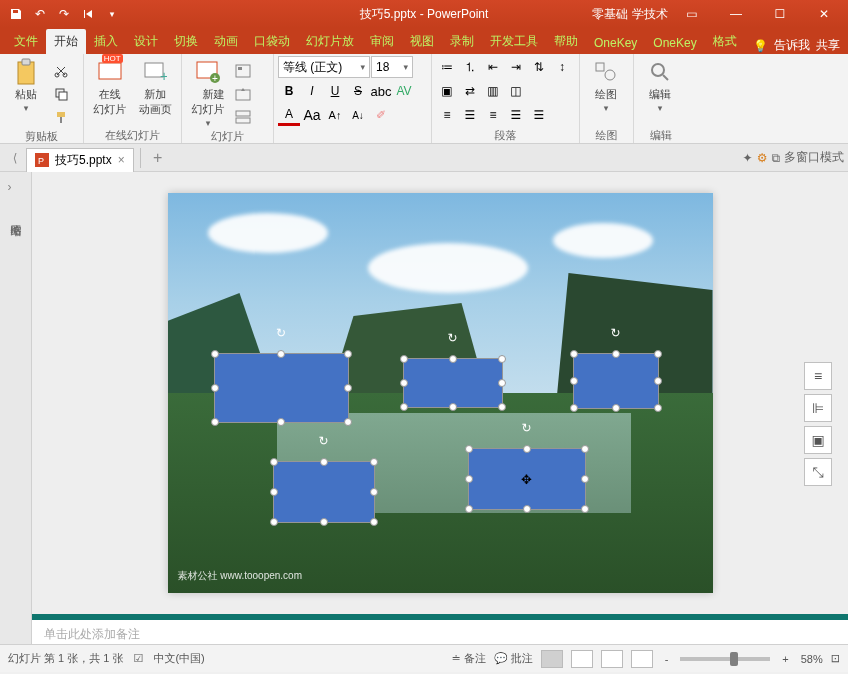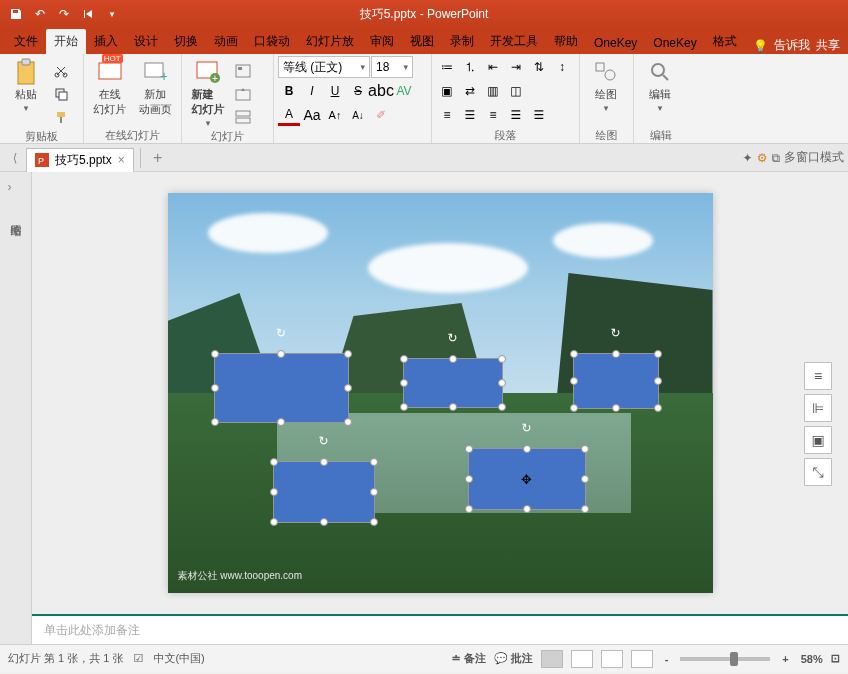--- a/index.html
+++ b/index.html
@@ -6,21 +6,21 @@
 body { width: 848px; height: 674px; background: #f0f0f0; overflow: hidden; font-size: 12px; }
 
 .titlebar { height: 28px; background: linear-gradient(#d24625,#c43e1c); display: flex; align-items: center; color: #fff; position: relative; }
 .qat { display: flex; align-items: center; gap: 4px; padding-left: 6px; }
 .qat-btn { width: 20px; height: 20px; display: flex; align-items: center; justify-content: center; color: #fff; cursor: pointer; }
 .title-text { position: absolute; left: 50%; transform: translateX(-50%); font-size: 12px; }
 .win-right { margin-left: auto; display: flex; align-items: center; gap: 4px; padding-right: 4px; font-size: 12px; }
 .win-btn { width: 40px; height: 28px; display: flex; align-items: center; justify-content: center; cursor: pointer; color: #fff; }
 
 .tabs { height: 26px; background: #c43e1c; display: flex; align-items: flex-end; padding-left: 6px; }
-.tab { padding: 4px 8px; color: #000000; font-size: 12px; cursor: pointer; }
+.tab { padding: 4px 8px; color: #bef264; font-size: 12px; cursor: pointer; }
 .tab.active { background: #f3f3f3; color: #333; border-radius: 2px 2px 0 0; }
 .tab-right { margin-left: auto; display: flex; align-items: center; padding-right: 8px; gap: 6px; }
 .tab-right span { color: #fff; font-size: 12px; }
 
 .ribbon { height: 90px; background: #f3f3f3; border-bottom: 1px solid #d0d0d0; display: flex; }
 .rgroup { border-right: 1px solid #d8d8d8; display: flex; flex-direction: column; padding: 2px 4px 0 4px; position: relative; }
 .rgroup-content { flex: 1; display: flex; align-items: flex-start; gap: 2px; }
 .rgroup-label { text-align: center; font-size: 11px; color: #666; padding: 1px 0; height: 16px; }
 .rbtn-lg { width: 44px; display: flex; flex-direction: column; align-items: center; gap: 1px; cursor: pointer; padding-top: 2px; font-size: 11px; color: #444; }
 .icon-box { width: 28px; height: 28px; display: flex; align-items: center; justify-content: center; }
@@ -54,24 +54,24 @@
 
 .shape { position: absolute; background: #4472c4; border: 1px solid #2e5397; }
 .sel-outline { position: absolute; border: 1px solid #969696; pointer-events: none; }
 .handle { position: absolute; width: 8px; height: 8px; background: #fff; border: 1px solid #969696; border-radius: 50%; }
 .rot-handle { position: absolute; width: 14px; height: 14px; left: 50%; transform: translateX(-50%); color: #fff; font-size: 12px; display: flex; align-items: center; justify-content: center; }
 .cursor-move { position: absolute; color: #000; font-size: 13px; }
 
 .float-tools { position: absolute; right: 16px; top: 190px; display: flex; flex-direction: column; gap: 4px; }
 .float-btn { width: 28px; height: 28px; background: #fff; border: 1px solid #c0c0c0; display: flex; align-items: center; justify-content: center; cursor: pointer; color: #555; font-size: 14px; }
 
-.notes { height: 30px; background: #fff; border-top: 2px solid #0f766e; padding: 6px 12px; color: #aaa; font-size: 12px; }
+.notes { height: 30px; background: #fff; border-top: 6px solid #0f766e; padding: 6px 12px; color: #aaa; font-size: 12px; }
 
 .statusbar { height: 28px; background: #f3f3f3; border-top: 1px solid #d0d0d0; display: flex; align-items: center; padding: 0 8px; font-size: 11px; color: #555; gap: 10px; }
-.sb-right { margin-left: auto; display: flex; align-items: center; gap: 8px; font-weight: bold; }
+.sb-right { margin-left: auto; display: flex; align-items: center; gap: 8px; }
 .view-btn { width: 22px; height: 18px; border: 1px solid #bbb; background: #fff; cursor: pointer; }
 .view-btn.active { background: #d0d0d0; }
 .zoom-slider { width: 90px; height: 4px; background: #c0c0c0; position: relative; }
 .zoom-thumb { position: absolute; width: 8px; height: 14px; background: #808080; top: -5px; left: 50px; border-radius:2px; }
 
 svg { display: block; }
 </style>
 </head>
 <body>
 
@@ -86,20 +86,28 @@
     <div class="qat-btn">↷</div>
     <div class="qat-btn">
         <svg width="12" height="12">
           <path fill="#fff" d="M2 2v8h1V2zm2 4l6-4v8z"></path>
         </svg>
       </div>
     <div class="qat-btn" style="font-size:9px;">▾</div>
   </div>
   <div class="title-text">
     <span>技巧5.pptx</span> - <span>PowerPoint</span>
+  </div>
+  <div class="win-right">
+    <span>零基础</span>
+    <span>学技术</span>
+    <div class="win-btn">▭</div>
+    <div class="win-btn">—</div>
+    <div class="win-btn">☐</div>
+    <div class="win-btn">✕</div>
   </div>
 </div>
 
 <div class="tabs">
   <div class="tab">文件</div>
   <div class="tab active">开始</div>
   <div class="tab">插入</div>
   <div class="tab">设计</div>
   <div class="tab">切换</div>
   <div class="tab">动画</div>
@@ -188,21 +196,21 @@
   <div class="rgroup" style="width:92px;">
     <div class="rgroup-content">
       <div class="rbtn-lg">
         <div class="icon-box">
             <svg width="26" height="24">
               <rect x="2" y="2" width="20" height="16" fill="#fff" stroke="#d84a20"></rect>
               <circle cx="20" cy="18" r="5" fill="#6a9a4a"></circle>
               <text x="17" y="22" font-size="10" fill="#fff">+</text>
             </svg>
           </div>
-        <span style="white-space:pre;text-align:left;font-weight:bold;">新建
+        <span style="white-space:pre;text-align:right;">新建
 幻灯片</span>
           <span class="caret">▾</span>
       </div>
       <div class="rcol" style="margin-top:4px;">
         <div class="rbtn-sm">
             <svg width="16" height="14">
               <rect x="1" y="1" width="14" height="12" fill="none" stroke="#888"></rect>
               <rect x="3" y="3" width="4" height="3" fill="#888"></rect>
             </svg>
           </div>
@@ -242,21 +250,21 @@
             </div>
           <div class="rbtn-sm">
               <i>I</i>
             </div>
           <div class="rbtn-sm">
               <u>U</u>
             </div>
           <div class="rbtn-sm">
               <s>S</s>
             </div>
-          <div class="rbtn-sm" style="font-size:16px;">abc</div>
+          <div class="rbtn-sm" style="font-size:13px;">abc</div>
           <div class="rbtn-sm" style="color:#3a6;">AV</div>
         </div>
         <div class="rrow">
           <div class="rbtn-sm" style="border-bottom:3px solid #c00;">A</div>
           <div class="rbtn-sm" style="font-size:14px;">Aa</div>
           <div class="rbtn-sm" style="font-size:11px;">A↑</div>
           <div class="rbtn-sm" style="font-size:10px;">A↓</div>
           <div class="rbtn-sm" style="color:#e88;">✐</div>
         </div>
       </div>

